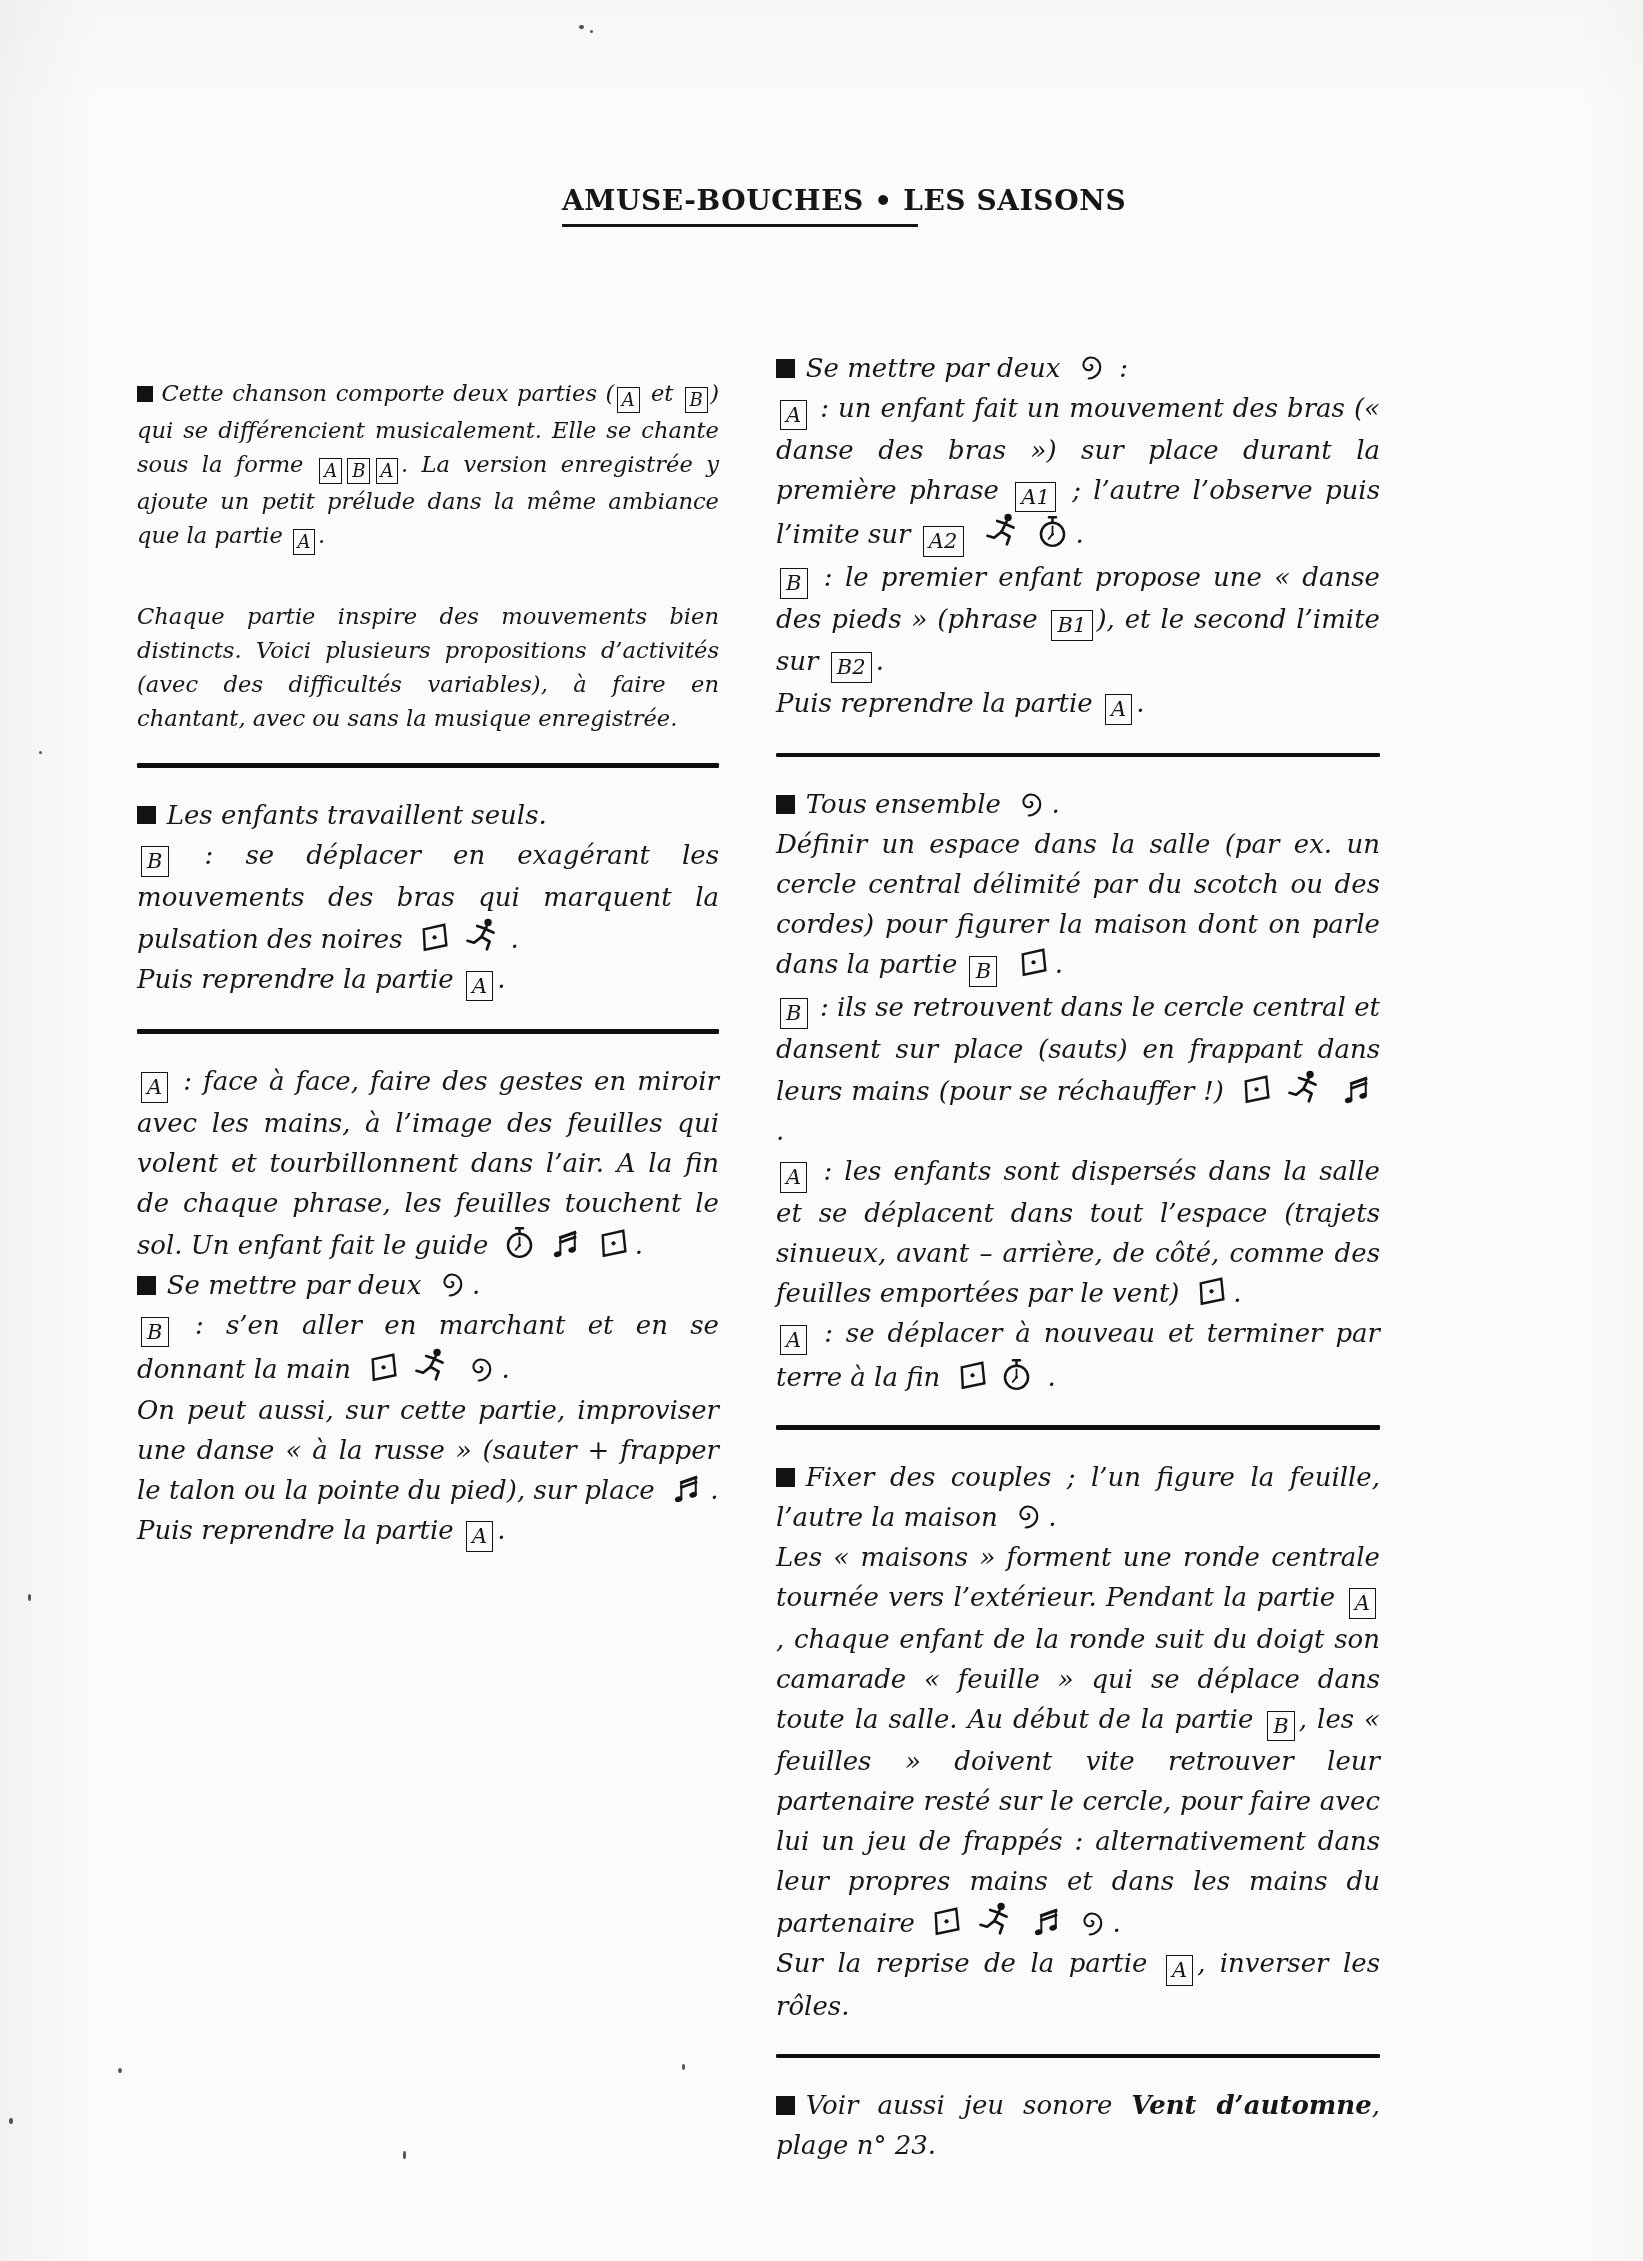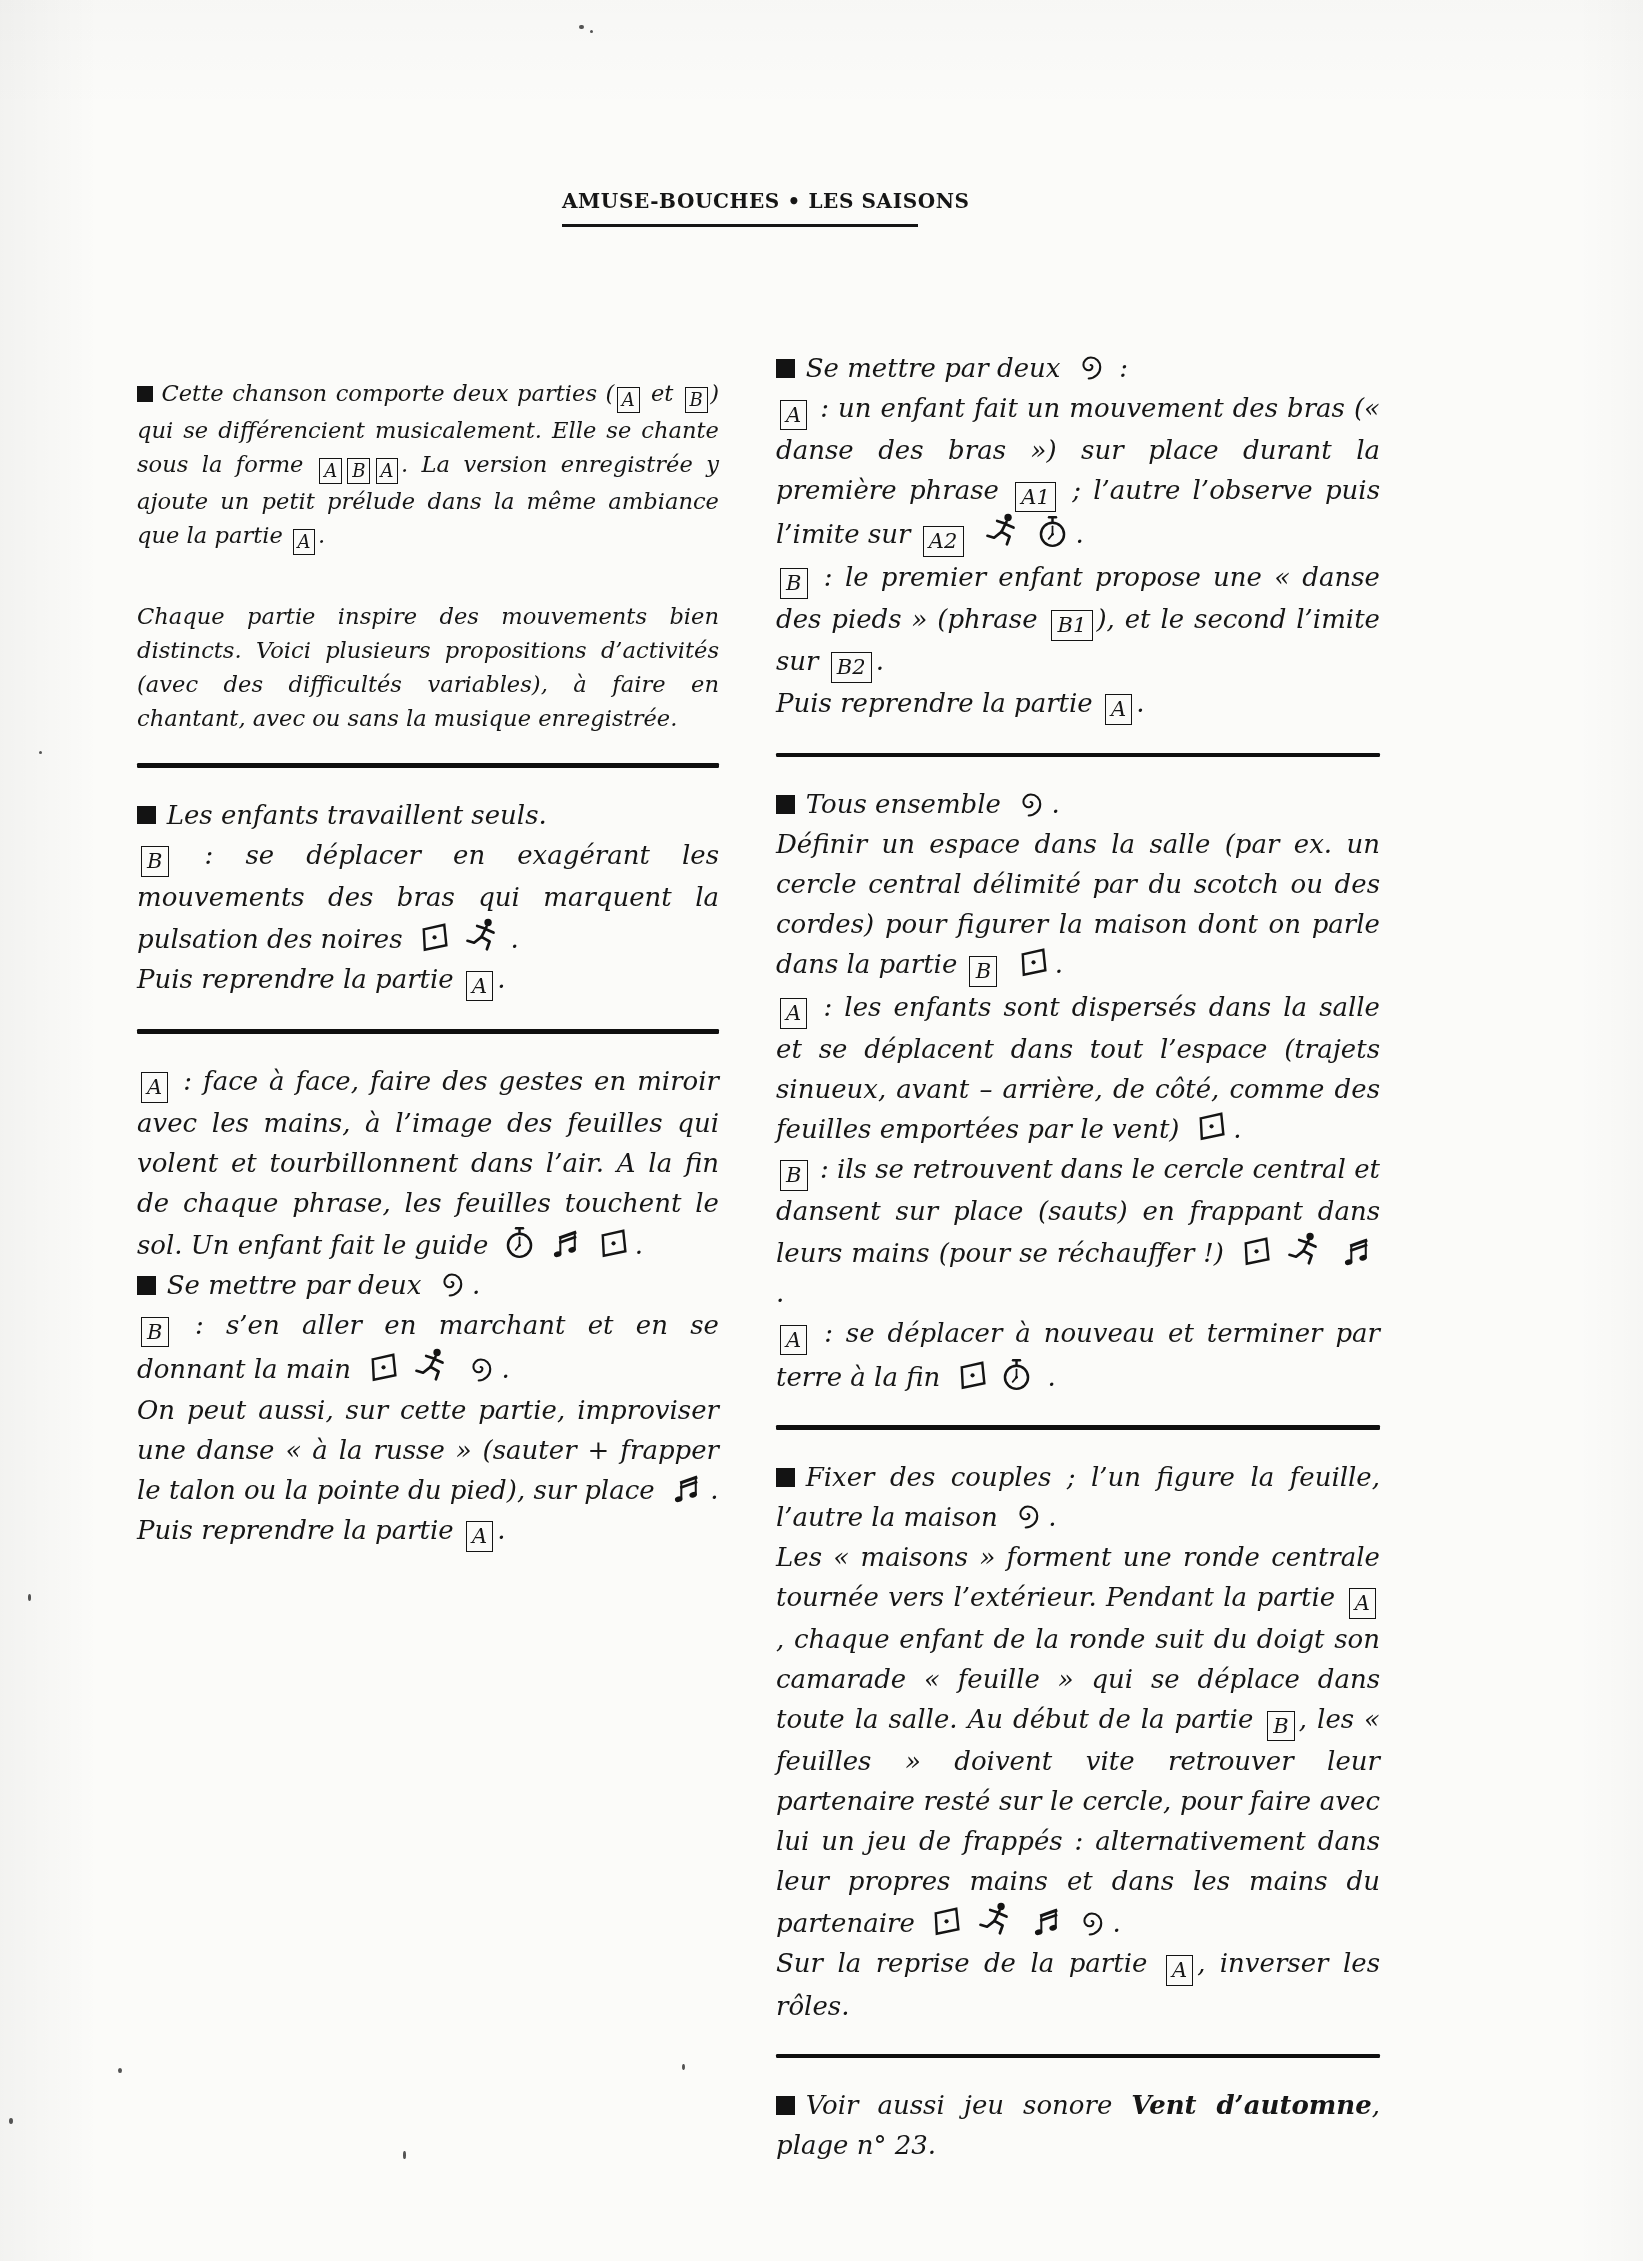--- a/index.html
+++ b/index.html
@@ -11,21 +11,21 @@
   }
   
   body::before{
     content:"";position:absolute;inset:0;pointer-events:none;
     background:
       linear-gradient(90deg, rgba(0,0,0,0.035), rgba(0,0,0,0) 6%, rgba(0,0,0,0) 96%, rgba(0,0,0,0.02)),
       linear-gradient(180deg, rgba(0,0,0,0.015), rgba(0,0,0,0) 5%);
   }
   .page-header{
     position:absolute;left:562px;top:184px;width:356px;
-    text-align:left;font-weight:700;font-size:20px;line-height:34px;
+    text-align:left;font-weight:700;font-size:28px;line-height:34px;
     letter-spacing:0.6px;border-bottom:3.2px solid #151515;padding-bottom:6.4px;
     white-space:nowrap;
   }
   .col{position:absolute;font-style:italic;}
   #col-left{left:137px;top:376px;width:582px;}
   #col-right{left:776px;top:348px;width:604px;}
 
   .p{margin:0;font-size:26px;line-height:40px;text-align:justify;hyphens:none;}
   .p.small{font-size:22.6px;line-height:34px;}
   .p.gap{margin-top:44px;}
@@ -147,29 +147,29 @@
       </svg>.</p>
     <p class="p"><span class="bx">B</span> : le premier enfant propose une « danse des pieds » (phrase <span class="bx">B1</span>), et le second l’imite sur <span class="bx">B2</span>.</p>
     <p class="p">Puis reprendre la partie <span class="bx">A</span>.</p>
     <div class="rule"></div>
     <p class="p"><span class="blt"></span>Tous ensemble <svg class="ic ic-spiral" viewBox="0 0 50 50" width="32" height="32">
         <use href="#sym-spiral"></use>
       </svg>.</p>
     <p class="p">Définir un espace dans la salle (par ex. un cercle central délimité par du scotch ou des cordes) pour figurer la maison dont on parle dans la partie <span class="bx">B</span> <svg class="ic ic-square" viewBox="0 0 54 56" width="35" height="36">
         <use href="#sym-square"></use>
       </svg>.</p>
+    <p class="p"><span class="bx">B</span> : ils se retrouvent dans le cercle central et dansent sur place (sauts) en frappant dans leurs mains (pour se réchauffer !) <svg class="ic ic-square" viewBox="0 0 54 56" width="35" height="36">
+        <use href="#sym-square"></use>
+      </svg><svg class="ic ic-runner" viewBox="0 0 68 60" width="44" height="39">
+        <use href="#sym-runner"></use>
+      </svg><svg class="ic ic-notes" viewBox="0 0 58 58" width="37" height="37">
+        <use href="#sym-notes"></use>
+      </svg>.</p>
     <p class="p"><span class="bx">A</span> : les enfants sont dispersés dans la salle et se déplacent dans tout l’espace (trajets sinueux, avant – arrière, de côté, comme des feuilles emportées par le vent) <svg class="ic ic-square" viewBox="0 0 54 56" width="35" height="36">
         <use href="#sym-square"></use>
-      </svg>.</p>
-    <p class="p"><span class="bx">B</span> : ils se retrouvent dans le cercle central et dansent sur place (sauts) en frappant dans leurs mains (pour se réchauffer !) <svg class="ic ic-square" viewBox="0 0 54 56" width="35" height="36">
-        <use href="#sym-square"></use>
-      </svg><svg class="ic ic-runner" viewBox="0 0 68 60" width="44" height="39">
-        <use href="#sym-runner"></use>
-      </svg><svg class="ic ic-notes" viewBox="0 0 58 58" width="37" height="37">
-        <use href="#sym-notes"></use>
       </svg>.</p>
     <p class="p"><span class="bx">A</span> : se déplacer à nouveau et terminer par terre à la fin <svg class="ic ic-square" viewBox="0 0 54 56" width="35" height="36">
         <use href="#sym-square"></use>
       </svg><svg class="ic ic-stopwatch" viewBox="0 0 54 60" width="35" height="39">
         <use href="#sym-stopwatch"></use>
       </svg> .</p>
     <div class="rule"></div>
     <p class="p"><span class="blt"></span>Fixer des couples ; l’un figure la feuille, l’autre la maison <svg class="ic ic-spiral" viewBox="0 0 50 50" width="32" height="32">
         <use href="#sym-spiral"></use>
       </svg>.</p>

